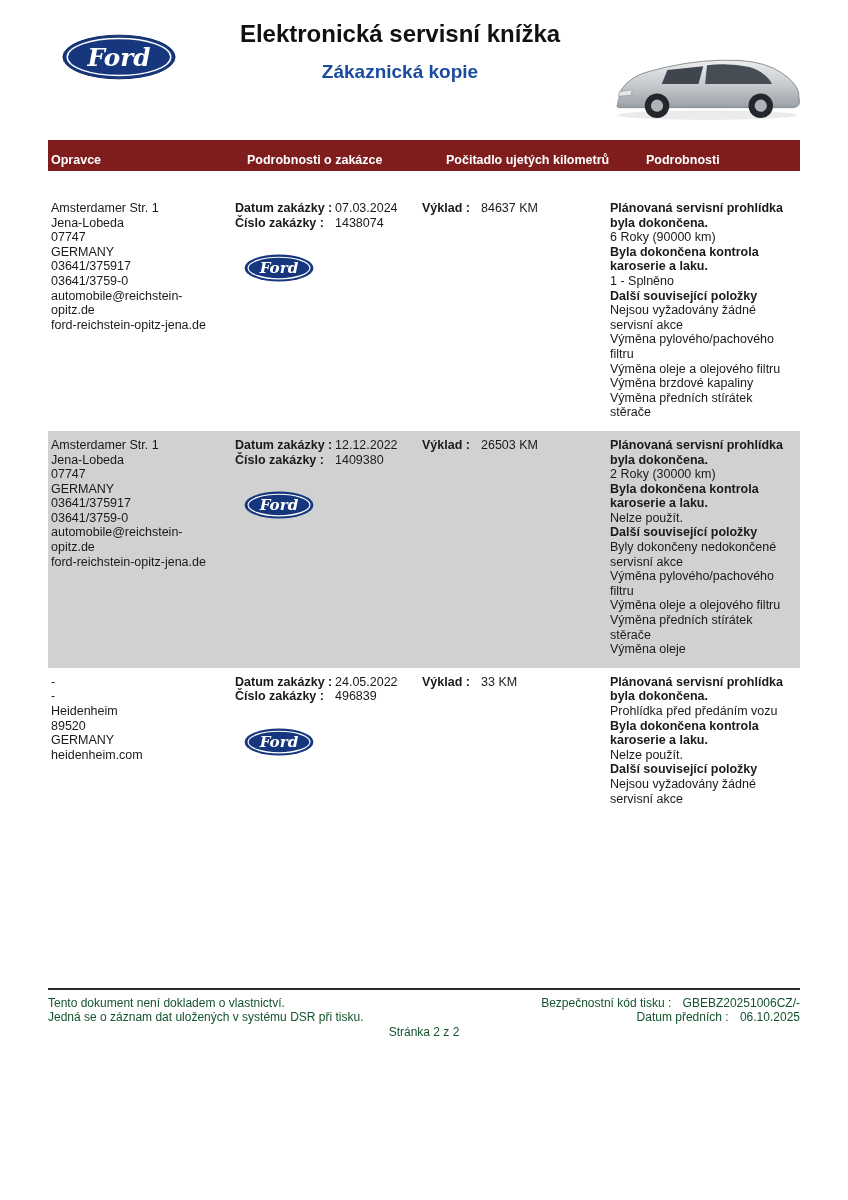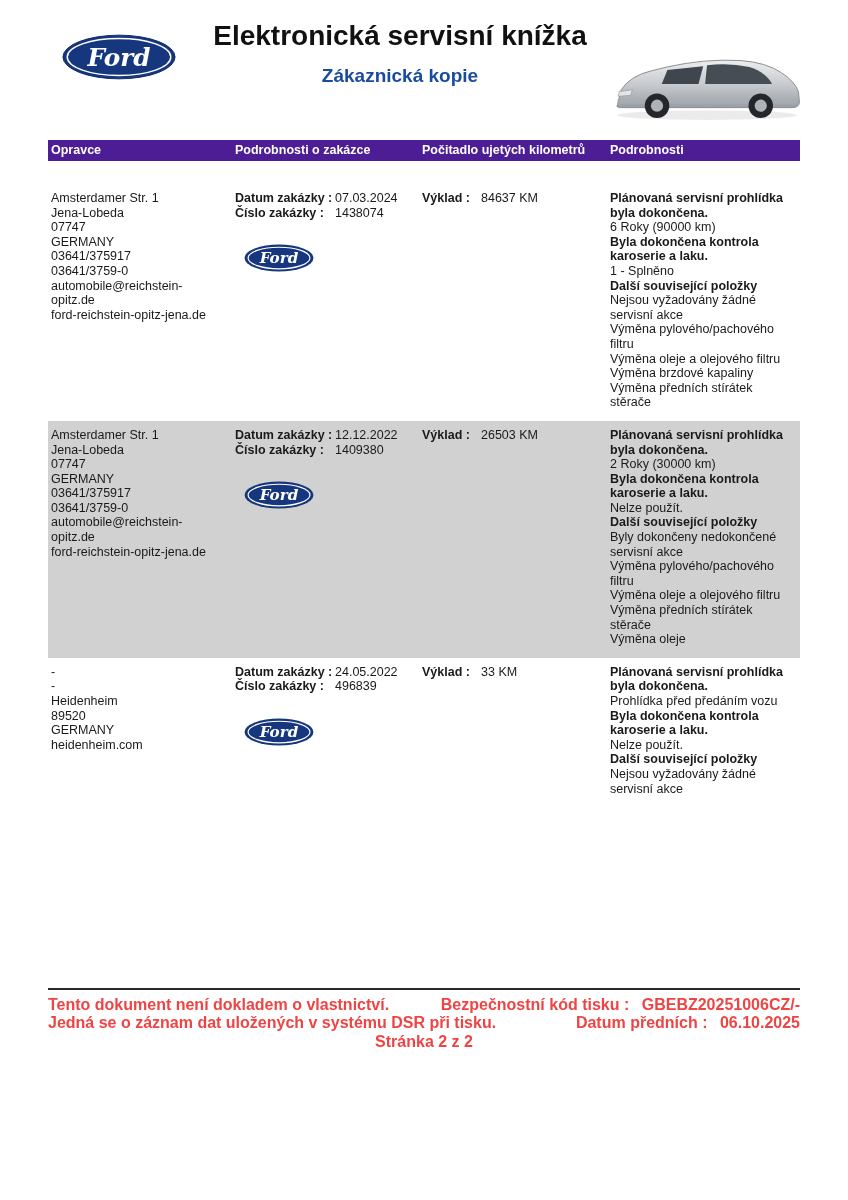--- a/index.html
+++ b/index.html
@@ -5,30 +5,31 @@
   html,body { margin:0; padding:0; background:#e9e9e9; }
   .page {
     position:relative; width:848px; height:1200px; margin:0 auto;
     background:#ffffff; overflow:hidden;
     font-family:"Liberation Sans", sans-serif; color:#1a1a1a;
   }
 
   
   .big-logo { position:absolute; left:62px; top:33px; width:114px; height:48px; }
   .title-block { position:absolute; left:160px; top:20px; width:480px; text-align:center; }
-  .title { font-size:28px; font-weight:bold; color:#111; }
+  .title { font-size:24px; font-weight:bold; color:#111; }
   .subtitle { margin-top:13px; font-size:19px; font-weight:bold; color:#194b9e; }
   .car { position:absolute; left:608px; top:46px; width:198px; height:78px; }
 
   
   .content { position:absolute; left:48px; top:140px; width:752px; }
   .thead {
     display:grid; grid-template-columns:184px 187px 188px 193px;
-    background:#4c1d95; color:#ffffff; font-weight:bold; font-size:12.5px;
-    padding:3px 0 4px;
+    background:#7f1d1d; color:#ffffff; font-weight:bold; font-size:12.5px;
+    padding:13px 0 4px;
+    gap:12px;
   }
   .thead > div { padding-left:3px; }
 
   .record {
     display:grid; grid-template-columns:184px 187px 188px 193px;
     font-size:12.5px; line-height:14.6px; padding:7px 0 11px;
   }
   .records > .record:first-child { margin-top:23px; }
   .record.highlighted { background:#d1d1d1; }
   .cell { padding-left:3px; padding-right:8px; }
@@ -36,21 +37,21 @@
   .kv .k { font-weight:bold; flex:0 0 auto; }
   .order-cell .k { width:100px; }
   .odo-cell .k { width:59px; }
   .bold { font-weight:bold; }
   .mini-logo { margin:24px 0 0 9px; width:70px; height:28px; }
 
   
   .footer {
     position:absolute; left:48px; width:752px; top:988px;
     border-top:2px solid #2a2a2a; padding-top:6px;
-    font-size:16px; font-weight:bold; color:#ef4444;
+    font-size:12px; font-weight:normal; color:#14532d;
   }
   .frow { display:flex; justify-content:space-between; }
   .frow.second { }
   .flabel { }
   .fval { margin-left:8px; }
   .fnote { margin-top:16px; line-height:15.5px; }
   .fpage { text-align:center; margin-top:1px; }
 </style>
 </head>
 <body>

